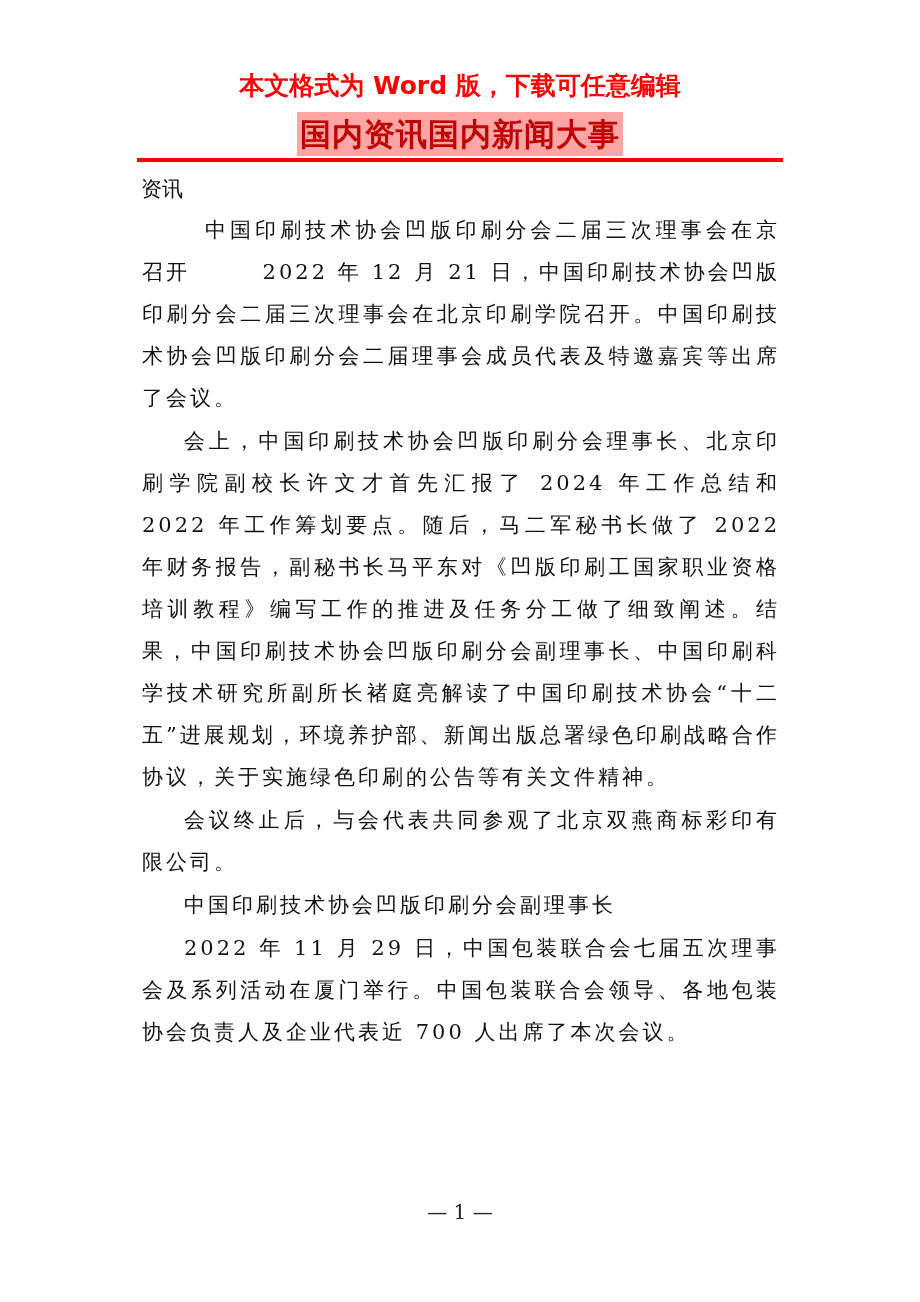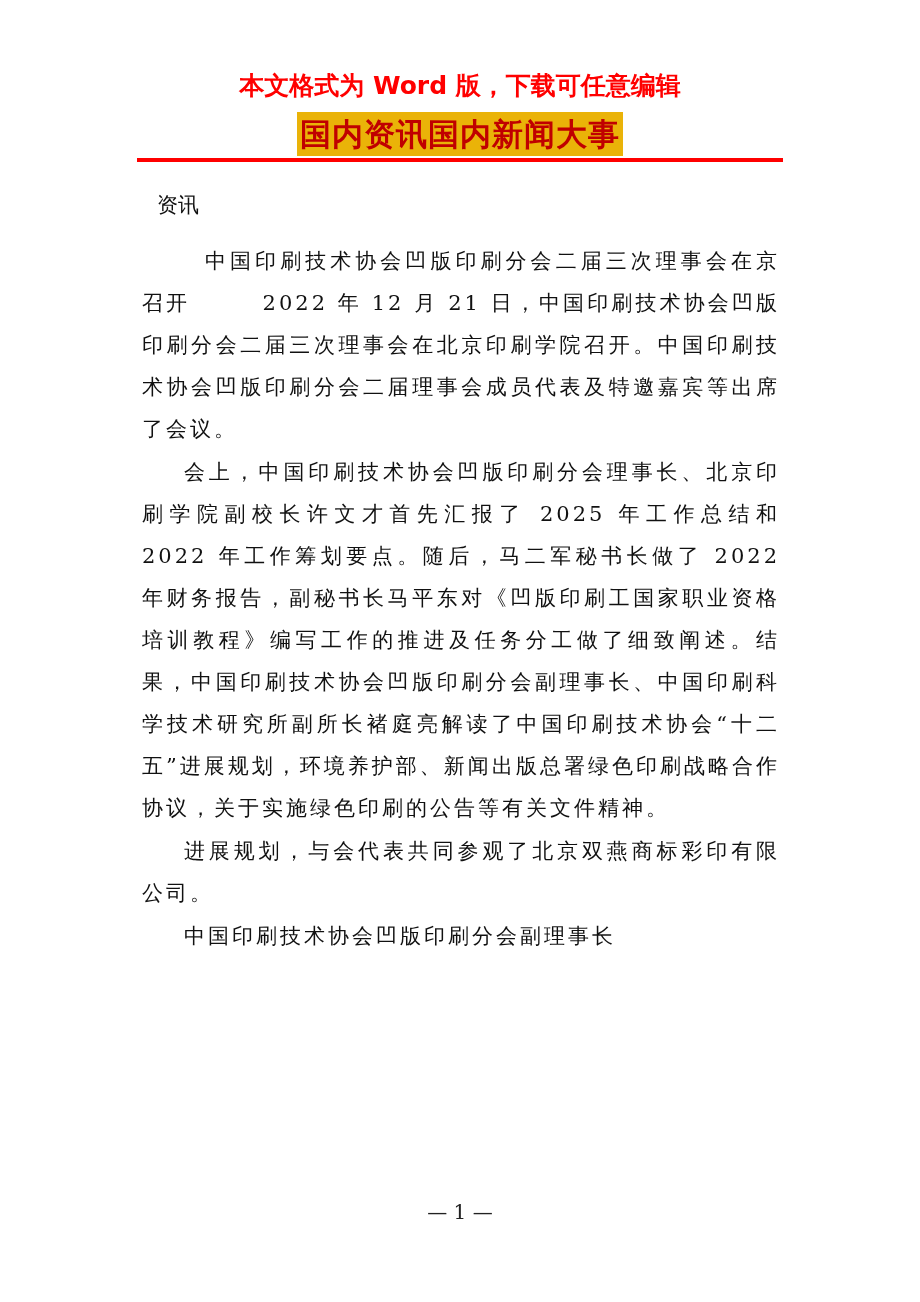--- a/index.html
+++ b/index.html
@@ -36,21 +36,21 @@
     }
     .title-wrap {
       position: absolute;
       top: 112px;
       left: 0;
       width: 920px;
       text-align: center;
     }
     .title {
       display: inline-block;
-      background: #eab308;
+      background: #fca5a5;
       color: #c00000;
       font-family: "DejaVu Sans", "Liberation Sans", sans-serif;
       font-weight: bold;
       font-size: 31px;
       line-height: 44px;
       padding: 0 3px;
       letter-spacing: 1px;
     }
     .rule {
       position: absolute;
@@ -63,21 +63,21 @@
     .body-text {
       position: absolute;
       top: 168px;
       left: 141px;
       width: 640px;
       font-size: 21px;
       line-height: 42px;
       color: #111111;
     }
     .section-label {
-      margin: 16px;
+      margin: 0;
       height: 40px;
     }
     .para {
       margin: 1px;
       text-indent: 2em;
       text-align: justify;
       letter-spacing: 3px;
     }
     .para.first {
       text-indent: 3em;
@@ -104,23 +104,24 @@
     <span class="title">国内资讯国内新闻大事</span>
   </div>
 
   <div class="rule"></div>
 
   <div class="body-text">
     <p class="section-label">资讯</p>
 
     <p class="para first">中国印刷技术协会凹版印刷分会二届三次理事会在京召开　　　2022 年 12 月 21 日，中国印刷技术协会凹版印刷分会二届三次理事会在北京印刷学院召开。中国印刷技术协会凹版印刷分会二届理事会成员代表及特邀嘉宾等出席了会议。</p>
 
-    <p class="para">会上，中国印刷技术协会凹版印刷分会理事长、北京印刷学院副校长许文才首先汇报了 2025 年工作总结和 2022 年工作筹划要点。随后，马二军秘书长做了 2022 年财务报告，副秘书长马平东对《凹版印刷工国家职业资格培训教程》编写工作的推进及任务分工做了细致阐述。结果，中国印刷技术协会凹版印刷分会副理事长、中国印刷科学技术研究所副所长褚庭亮解读了中国印刷技术协会“十二五”进展规划，环境养护部、新闻出版总署绿色印刷战略合作协议，关于实施绿色印刷的公告等有关文件精神。</p>
+    <p class="para">会上，中国印刷技术协会凹版印刷分会理事长、北京印刷学院副校长许文才首先汇报了 2024 年工作总结和 2022 年工作筹划要点。随后，马二军秘书长做了 2022 年财务报告，副秘书长马平东对《凹版印刷工国家职业资格培训教程》编写工作的推进及任务分工做了细致阐述。结果，中国印刷技术协会凹版印刷分会副理事长、中国印刷科学技术研究所副所长褚庭亮解读了中国印刷技术协会“十二五”进展规划，环境养护部、新闻出版总署绿色印刷战略合作协议，关于实施绿色印刷的公告等有关文件精神。</p>
 
-    <p class="para">进展规划，与会代表共同参观了北京双燕商标彩印有限公司。</p>
+    <p class="para">会议终止后，与会代表共同参观了北京双燕商标彩印有限公司。</p>
 
     <p class="para">中国印刷技术协会凹版印刷分会副理事长</p>
 
+    <p class="para">2022 年 11 月 29 日，中国包装联合会七届五次理事会及系列活动在厦门举行。中国包装联合会领导、各地包装协会负责人及企业代表近 700 人出席了本次会议。</p>
   </div>
 
   <div class="footer">— 1 —</div>
 
 </div>
 
 </body></html>

